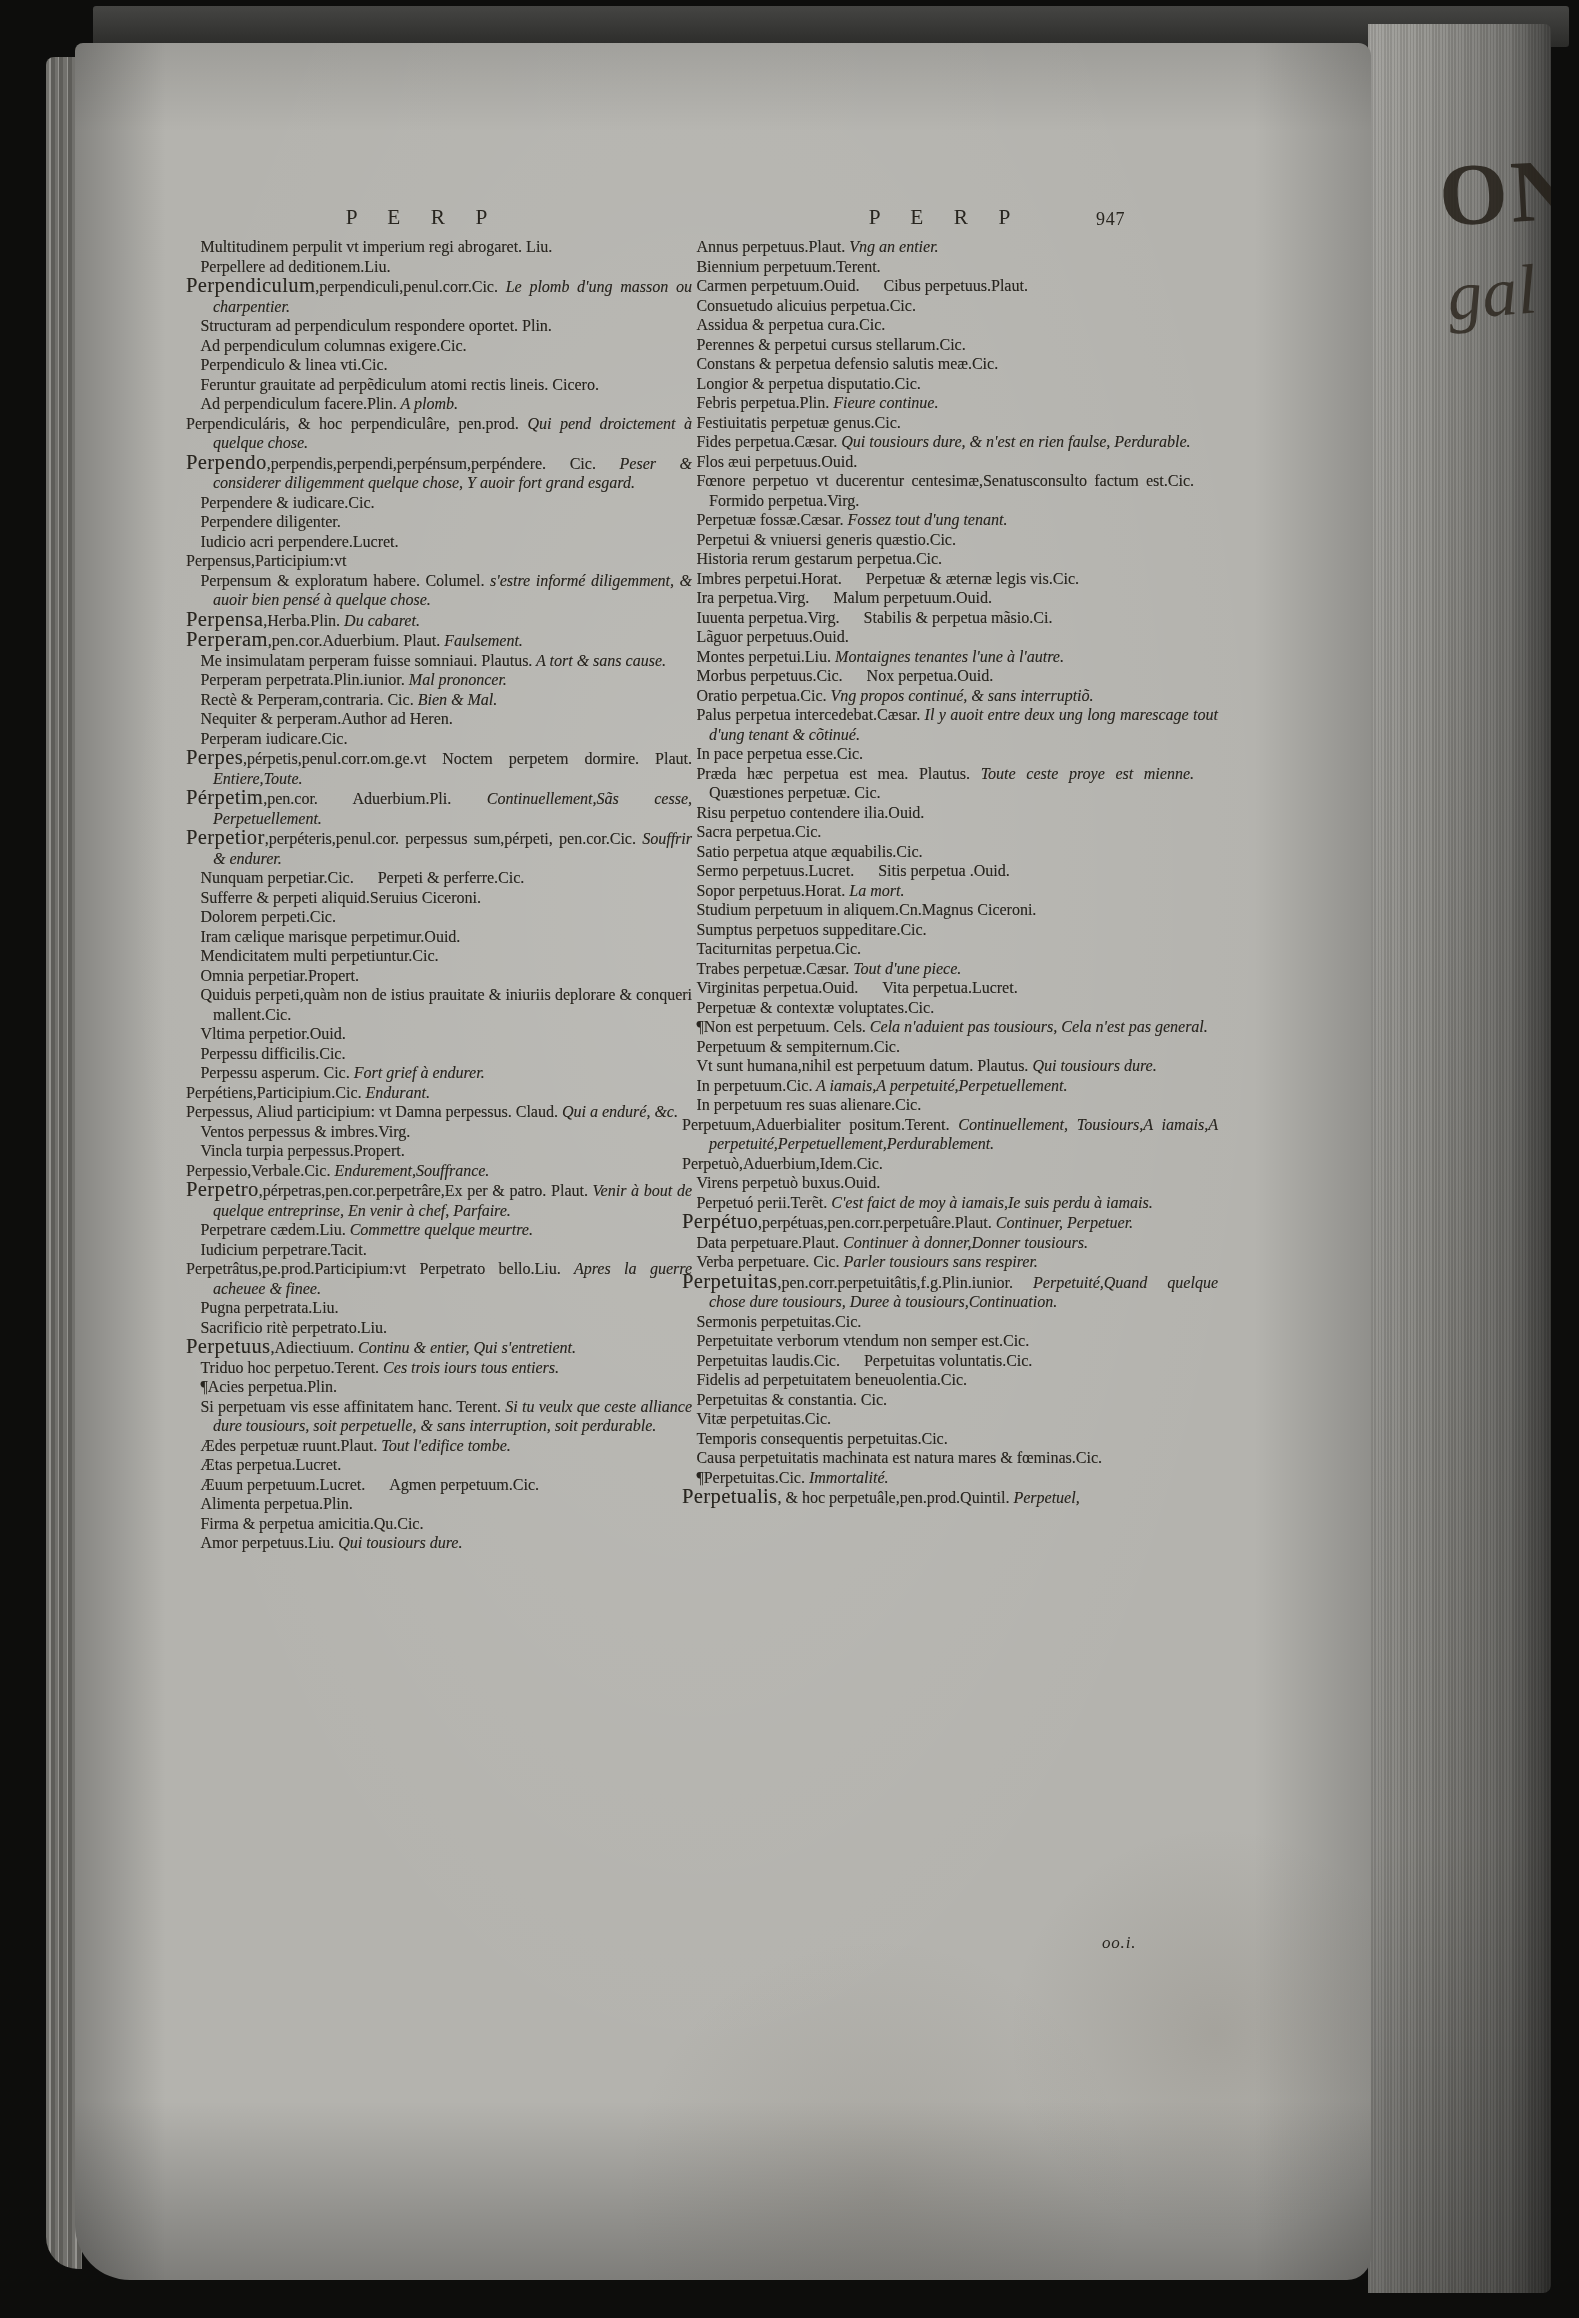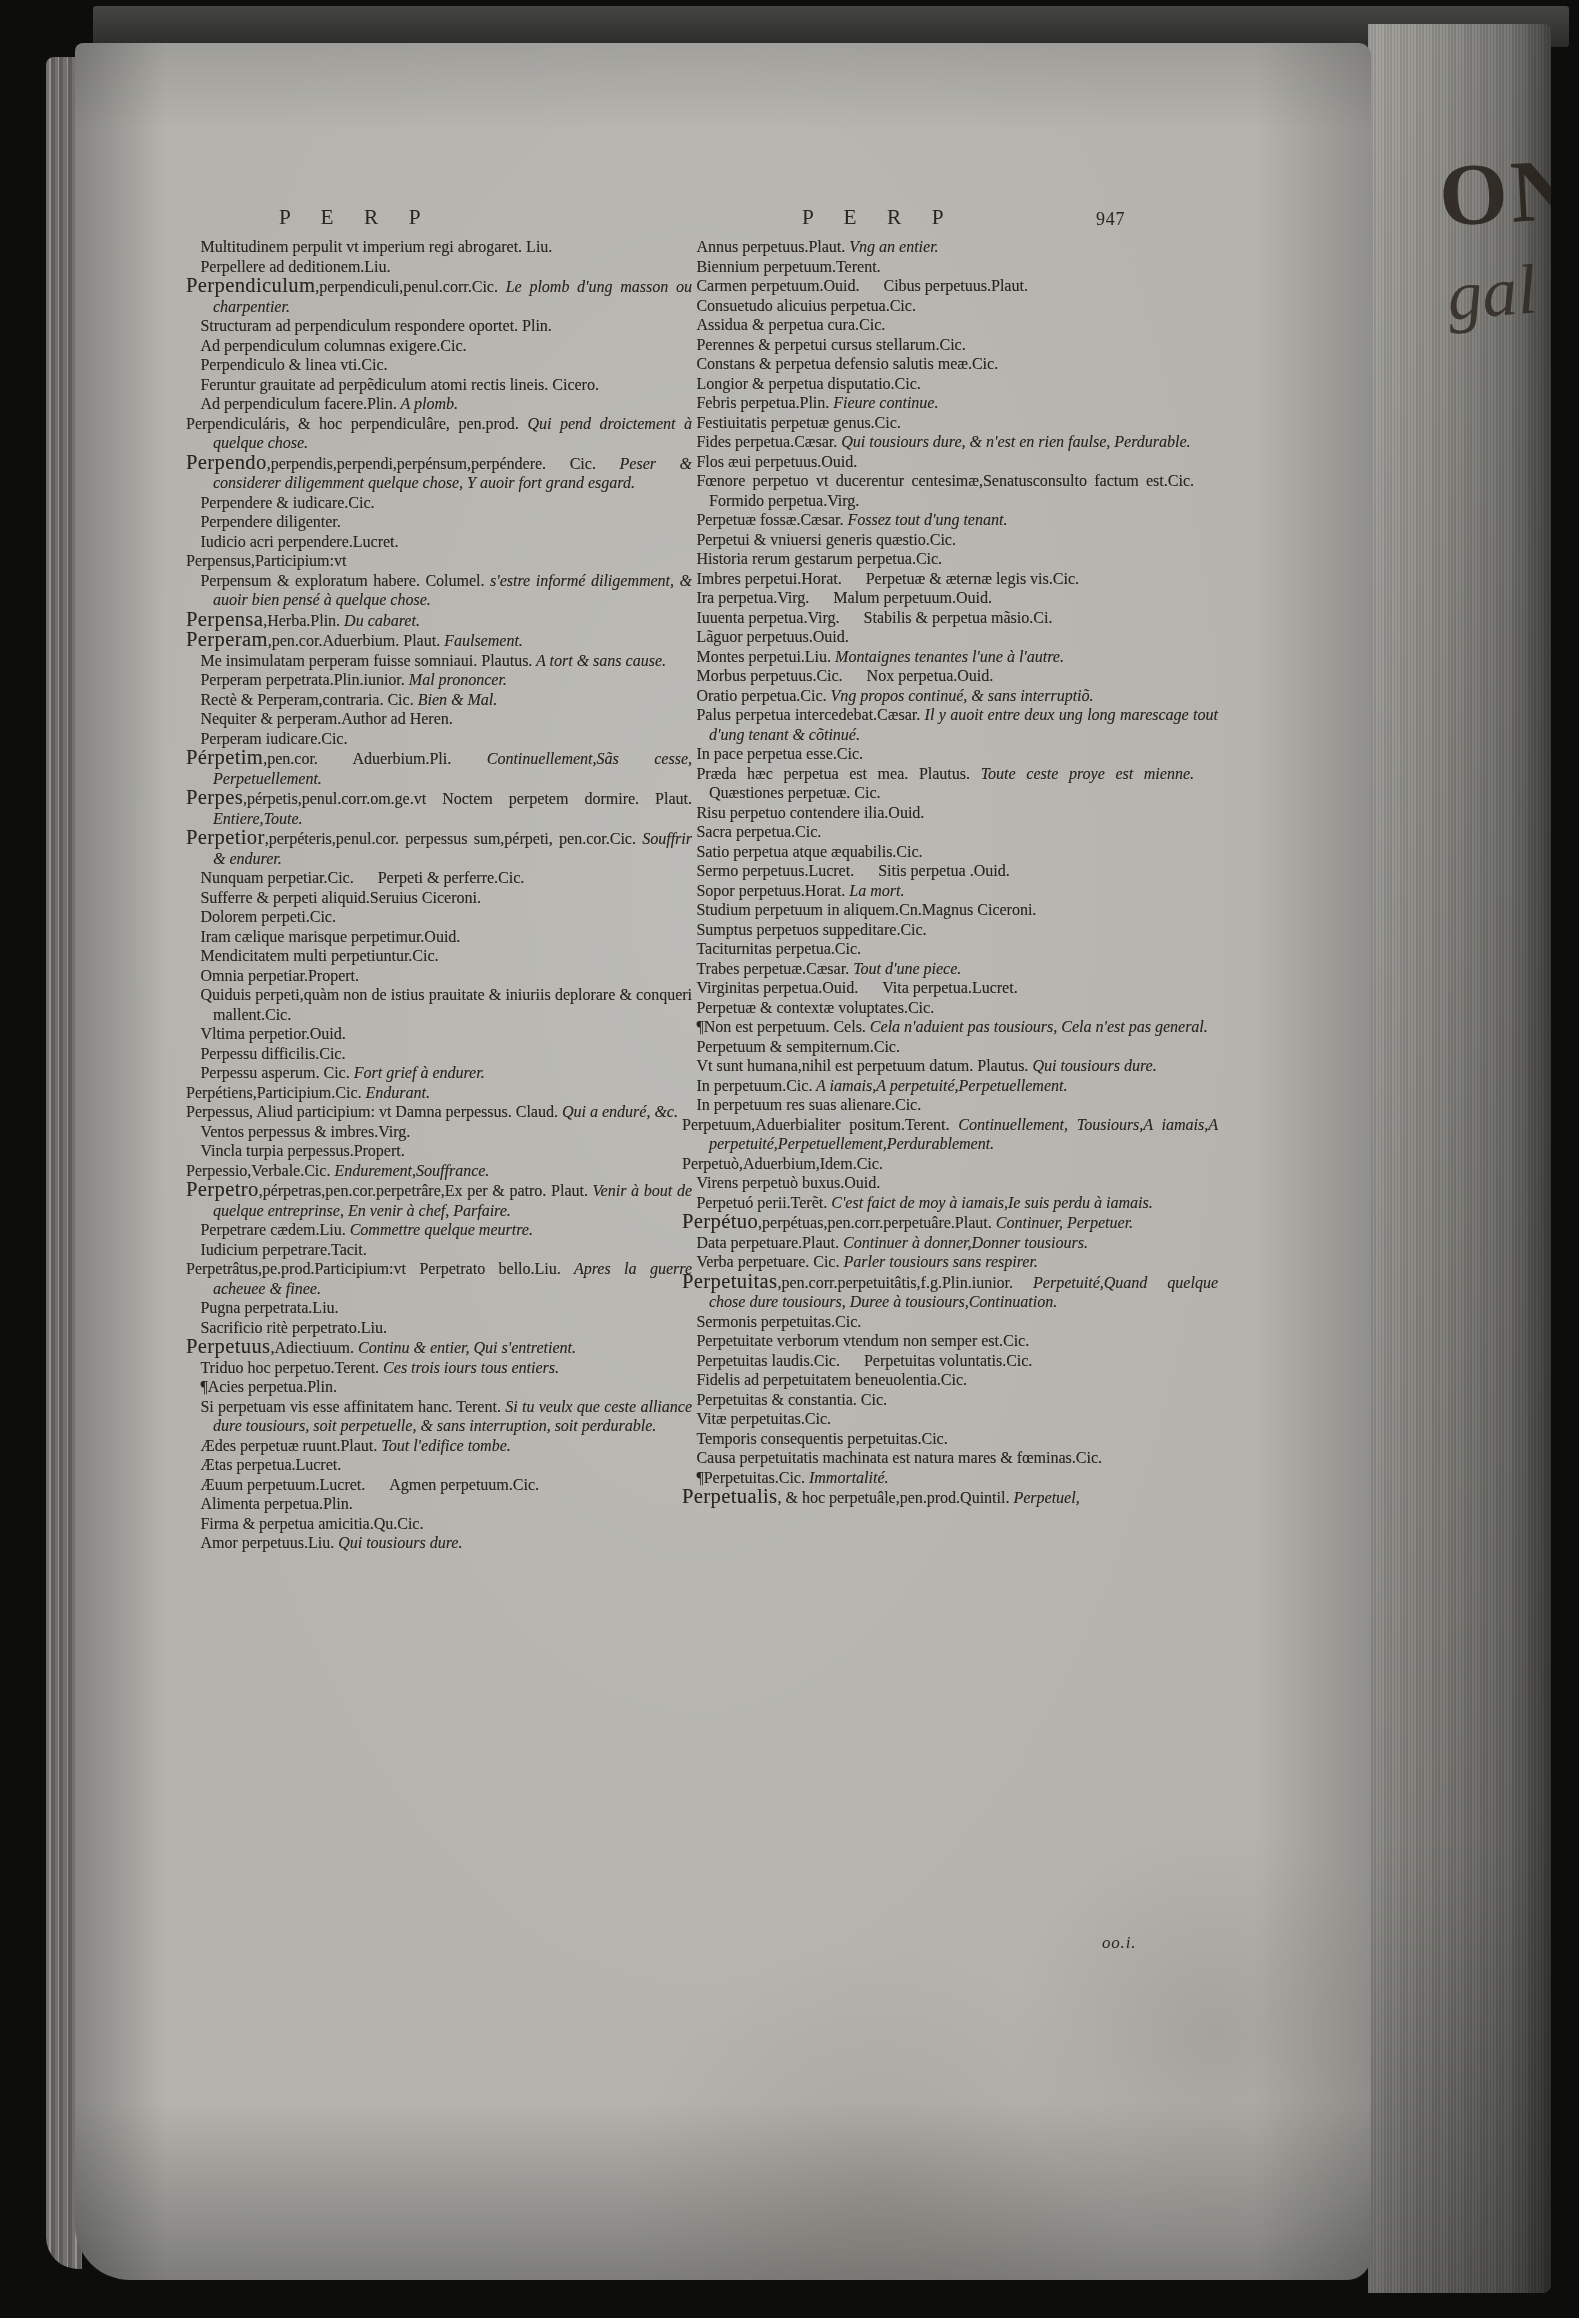--- a/index.html
+++ b/index.html
@@ -50,21 +50,21 @@
     background-image:
       radial-gradient(ellipse at 48% 38%,rgba(255,255,255,0.10),transparent 62%),
       linear-gradient(90deg,rgba(0,0,0,0.26),transparent 7%,transparent 91%,rgba(0,0,0,0.20)),
       linear-gradient(180deg,rgba(0,0,0,0.12),transparent 4%,transparent 92%,rgba(0,0,0,0.30)),
       radial-gradient(circle at 88% 89%,rgba(84,76,63,0.16),transparent 9%),
       radial-gradient(circle at 62% 96%,rgba(84,76,63,0.12),transparent 11%);
     border-radius:8px 12.6px 24px 55px;
     color:#28251f;
   }
   .running-head{
-    position:absolute;top:162px;width:221px;text-align:left;
+    position:absolute;top:162px;width:221px;text-align:right;
     font-size:21.3px;letter-spacing:12.6px;white-space:nowrap;
   }
   .head-left{left:204px;}
   .head-right{left:727px;}
   .folio{
     position:absolute;left:1021px;top:166px;font-size:18px;letter-spacing:0.8px;
   }
   .col{
     position:absolute;top:194px;
     font-size:16px;line-height:19.5px;
@@ -114,22 +114,22 @@
       <p class="para cite"><span class="seg-r">Iudicio acri perpendere.Lucret.</span></p>
       <p class="para entry"><span class="seg-r">Perpensus,Participium:vt</span></p>
       <p class="para cite"><span class="seg-r">Perpensum &amp; exploratum habere. Columel.</span><span class="seg-i"> s'estre informé diligemment, &amp; auoir bien pensé à quelque chose.</span></p>
       <p class="para entry"><span class="seg-h">Perpensa</span><span class="seg-r">,Herba.Plin.</span><span class="seg-i"> Du cabaret.</span></p>
       <p class="para entry"><span class="seg-h">Perperam</span><span class="seg-r">,pen.cor.Aduerbium. Plaut.</span><span class="seg-i"> Faulsement.</span></p>
       <p class="para cite"><span class="seg-r">Me insimulatam perperam fuisse somniaui. Plautus.</span><span class="seg-i"> A tort &amp; sans cause.</span></p>
       <p class="para cite"><span class="seg-r">Perperam perpetrata.Plin.iunior.</span><span class="seg-i"> Mal prononcer.</span></p>
       <p class="para cite"><span class="seg-r">Rectè &amp; Perperam,contraria. Cic.</span><span class="seg-i"> Bien &amp; Mal.</span></p>
       <p class="para cite"><span class="seg-r">Nequiter &amp; perperam.Author ad Heren.</span></p>
       <p class="para cite"><span class="seg-r">Perperam iudicare.Cic.</span></p>
+      <p class="para entry"><span class="seg-h">Perpes</span><span class="seg-r">,pérpetis,penul.corr.om.ge.vt Noctem perpetem dormire. Plaut.</span><span class="seg-i"> Entiere,Toute.</span></p>
       <p class="para entry"><span class="seg-h">Pérpetim</span><span class="seg-r">,pen.cor. Aduerbium.Pli.</span><span class="seg-i"> Continuellement,Sãs cesse, Perpetuellement.</span></p>
-      <p class="para entry"><span class="seg-h">Perpes</span><span class="seg-r">,pérpetis,penul.corr.om.ge.vt Noctem perpetem dormire. Plaut.</span><span class="seg-i"> Entiere,Toute.</span></p>
       <p class="para entry"><span class="seg-h">Perpetior</span><span class="seg-r">,perpéteris,penul.cor. perpessus sum,pérpeti, pen.cor.Cic.</span><span class="seg-i"> Souffrir &amp; endurer.</span></p>
       <p class="para cite"><span class="seg-r">Nunquam perpetiar.Cic.  Perpeti &amp; perferre.Cic.</span></p>
       <p class="para cite"><span class="seg-r">Sufferre &amp; perpeti aliquid.Seruius Ciceroni.</span></p>
       <p class="para cite"><span class="seg-r">Dolorem perpeti.Cic.</span></p>
       <p class="para cite"><span class="seg-r">Iram cælique marisque perpetimur.Ouid.</span></p>
       <p class="para cite"><span class="seg-r">Mendicitatem multi perpetiuntur.Cic.</span></p>
       <p class="para cite"><span class="seg-r">Omnia perpetiar.Propert.</span></p>
       <p class="para cite"><span class="seg-r">Quiduis perpeti,quàm non de istius prauitate &amp; iniuriis deplorare &amp; conqueri mallent.Cic.</span></p>
       <p class="para cite"><span class="seg-r">Vltima perpetior.Ouid.</span></p>
       <p class="para cite"><span class="seg-r">Perpessu difficilis.Cic.</span></p>

